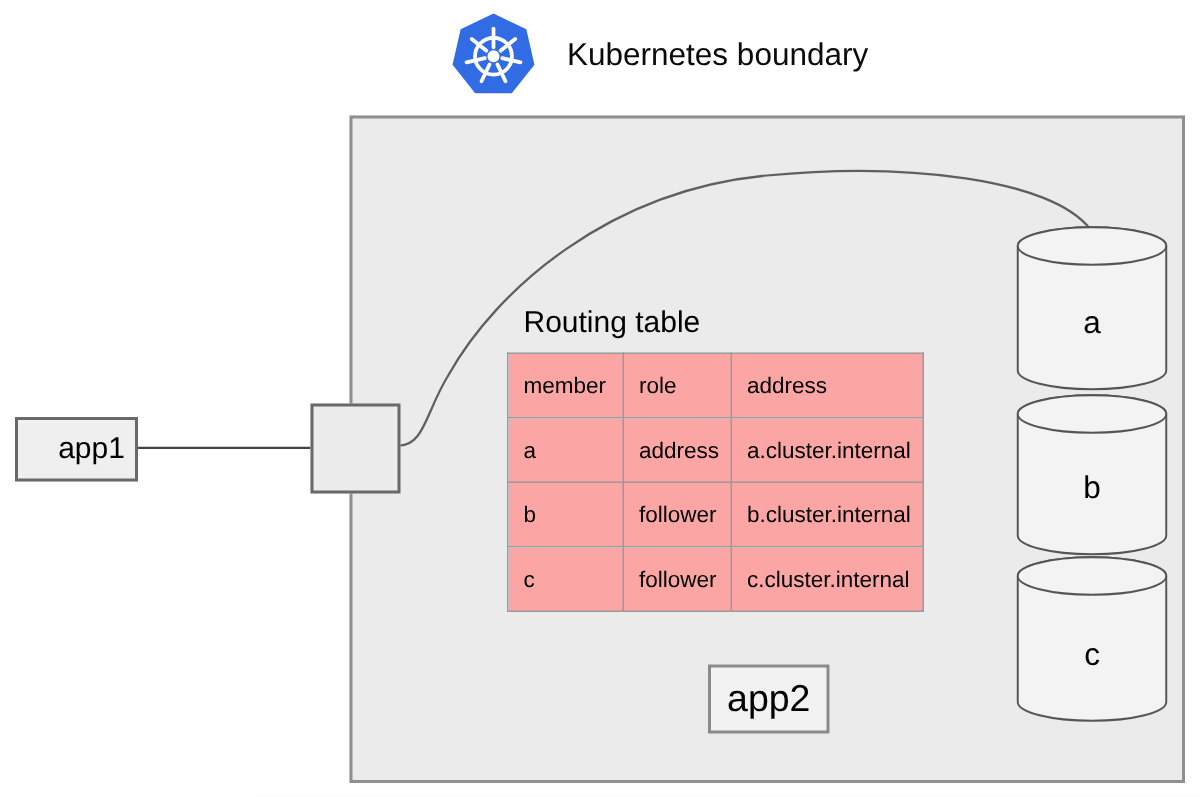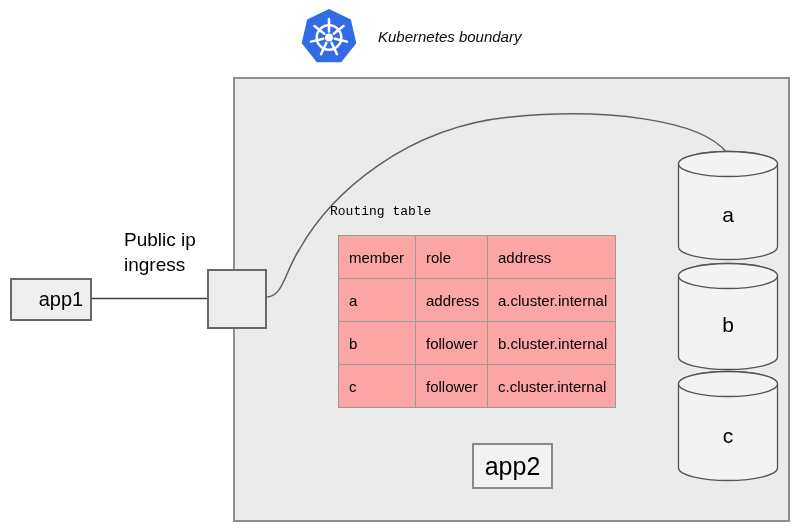--- a/index.html
+++ b/index.html
@@ -3,39 +3,39 @@
 <meta charset="utf-8">
 <style>
   html,body{margin:0;padding:0;background:#ffffff;}
   .canvas{
     position:relative;width:800px;height:531px;overflow:hidden;
     font-family:"Liberation Sans", sans-serif;color:#000;background:#fff;
   }
   .abs{position:absolute;}
   
   .k8s-logo{left:299px;top:8px;width:60px;height:58px;}
-  .diagram-title{left:378px;top:23px;font-size:15px;line-height:28px;color:#0a0a0a;font-style:italic;}
+  .diagram-title{left:378px;top:23px;font-size:21px;line-height:28px;color:#0a0a0a;}
   
   .boundary{
     left:233px;top:77px;width:557px;height:445px;box-sizing:border-box;
     background:#ebebeb;border:2px solid #8f8f8f;
   }
   
   .overlay{left:0;top:0;width:800px;height:531px;pointer-events:none;}
   
   .node{
     box-sizing:border-box;display:flex;align-items:center;justify-content:center;
     font-size:20px;
   }
   .app1{left:10px;top:278px;width:82px;height:43px;background:#efefef;border:2px solid #696969;padding-left:20px;}
   .ingress-box{left:207px;top:269px;width:60px;height:60px;background:#ececec;border:2px solid #696969;}
   .app2{left:472px;top:443px;width:81px;height:46px;background:#f2f2f2;border:2px solid #8a8a8a;font-size:25px;}
   .ingress-label{left:124px;top:227px;width:90px;font-size:19px;line-height:25px;}
   
-  .rt-title{left:330px;top:204px;font-size:13px;font-family:Liberation Mono, monospace;}
+  .rt-title{left:349px;top:204px;font-size:20px;}
   table.routing{
     left:338px;top:235px;position:absolute;border-collapse:collapse;
     font-size:15px;table-layout:fixed;
   }
   table.routing th, table.routing td{
     border:1px solid #9a9a9a;background:#fca5a5;height:42px;
     padding:0 6px 0 10px;text-align:left;font-weight:normal;vertical-align:middle;
     overflow:hidden;white-space:nowrap;
   }
   .col-member{width:77px;}
@@ -87,21 +87,20 @@
       <path d="M678.5,384 A49.5,12.5 0 0 1 777.5,384 L777.5,468 A49.5,12.5 0 0 1 678.5,468 Z" fill="#f3f3f3" stroke="#555555" stroke-width="1.3"></path>
       <ellipse cx="728" cy="384" rx="49.5" ry="12.5" fill="#f3f3f3" stroke="#555555" stroke-width="1.3"></ellipse>
       <text x="728" y="443" text-anchor="middle" font-size="21" fill="#000">c</text>
     </g>
   </svg>
 
   <div class="abs node app1">
     <span>app1</span>
   </div>
 
-  <div class="abs ingress-label">Public ip ingress</div>
   <div class="abs node ingress-box"></div>
 
   <div class="abs rt-title">Routing table</div>
   <table class="routing">
     <colgroup>
       <col class="col-member">
         <col class="col-role">
         <col class="col-address">
     </colgroup>
     <thead>

